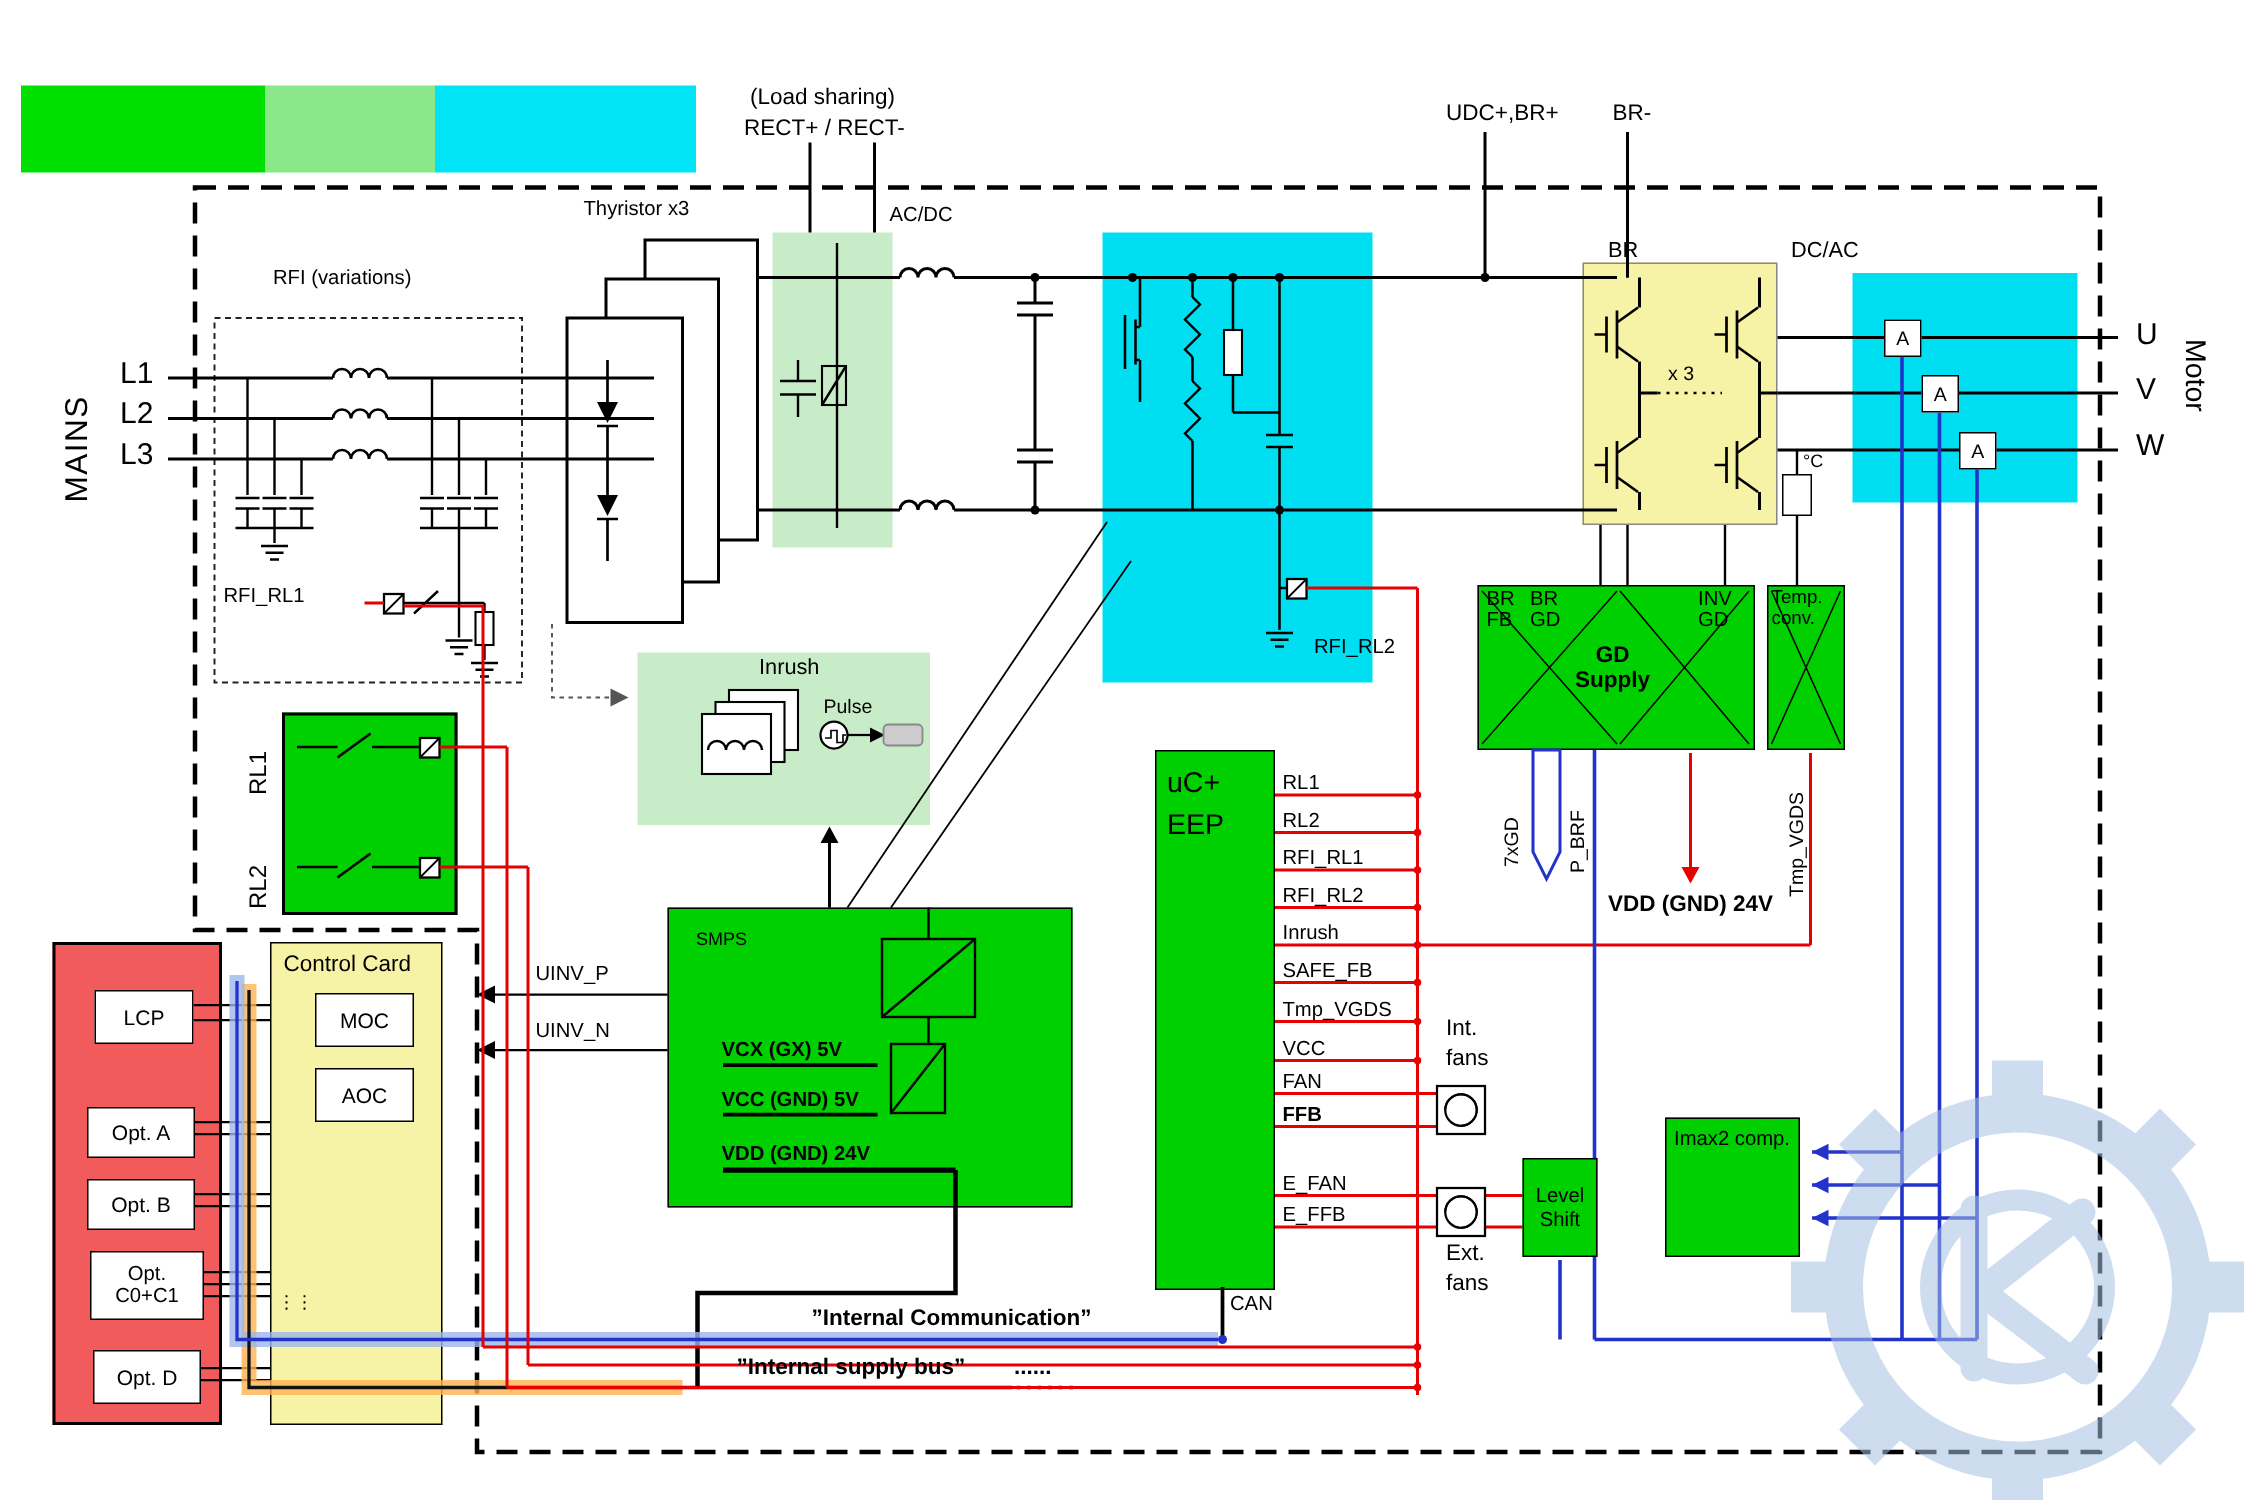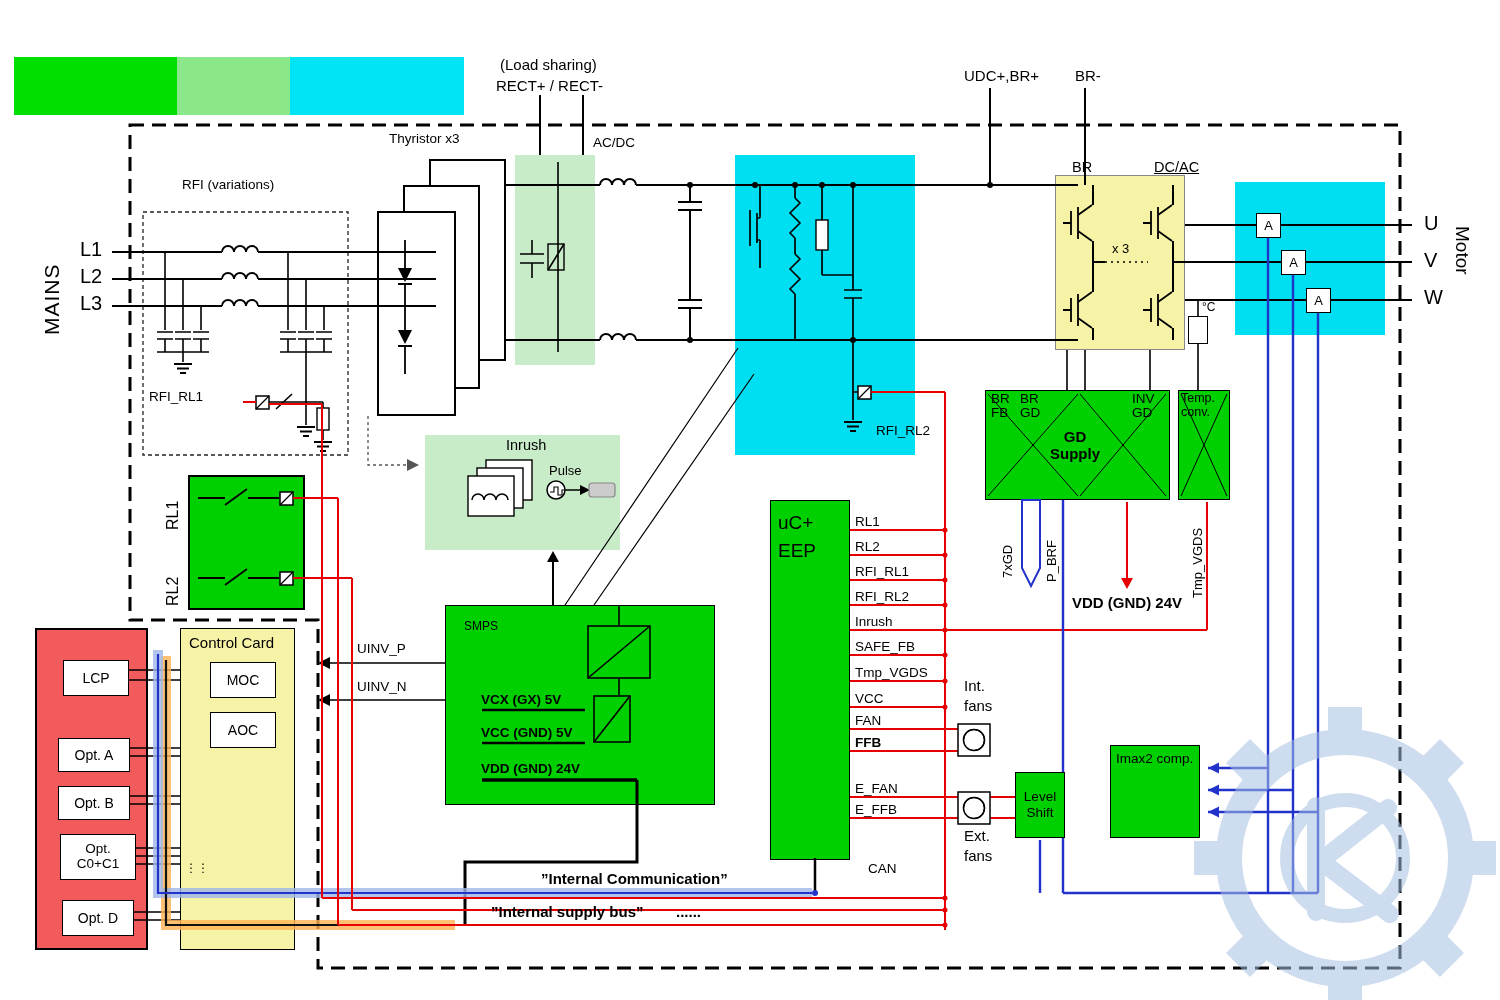--- a/index.html
+++ b/index.html
@@ -275,21 +275,21 @@
   <div class="t" style="left:182px;top:177px;">RFI (variations)</div>
   <div class="t" style="left:149px;top:389px;">RFI_RL1</div>
   <div class="t" style="left:876px;top:423px;">RFI_RL2</div>
 
   <div class="t v" style="left:164px;top:530px;font-size:16px;">RL1</div>
   <div class="t v" style="left:164px;top:606px;font-size:16px;">RL2</div>
 
   <div class="t" style="left:389px;top:131px;">Thyristor x3</div>
   <div class="t" style="left:593px;top:135px;">AC/DC</div>
   <div class="t" style="left:1072px;top:159px;font-size:14.5px;">BR</div>
-  <div class="t" style="left:1154px;top:159px;font-size:14.5px;text-decoration:underline;">DC/AC</div>
+  <div class="t" style="left:1194px;top:159px;font-size:14.5px;">DC/AC</div>
   <div class="t" style="left:1112px;top:242px;font-size:13px;">x 3</div>
   <div class="t" style="left:1202px;top:301px;font-size:12px;">°C</div>
 
   <div class="t" style="left:1424px;top:212px;font-size:20px;">U</div>
   <div class="t" style="left:1424px;top:249px;font-size:20px;">V</div>
   <div class="t" style="left:1424px;top:286px;font-size:20px;">W</div>
   <div class="t vcw" style="left:1473px;top:226px;font-size:19px;">Motor</div>
 
   <div class="t" style="left:991px;top:392px;line-height:1.05;"><span>BR</span><br><span>FB</span></div>
   <div class="t" style="left:1020px;top:392px;line-height:1.05;"><span>BR</span><br><span>GD</span></div>
@@ -306,21 +306,21 @@
 
   <div class="t" style="left:464px;top:620px;font-size:12px;">SMPS</div>
   <div class="t b" style="left:481px;top:692px;">VCX (GX) 5V</div>
   <div class="t b" style="left:481px;top:725px;">VCC (GND) 5V</div>
   <div class="t b" style="left:481px;top:761px;">VDD (GND) 24V</div>
   <div class="t" style="left:357px;top:641px;">UINV_P</div>
   <div class="t" style="left:357px;top:679px;">UINV_N</div>
 
   <div class="t" style="left:778px;top:512px;font-size:19px;">uC+</div>
   <div class="t" style="left:778px;top:540px;font-size:19px;">EEP</div>
-  <div class="t" style="left:820px;top:861px;margin-left:48px;">CAN</div>
+  <div class="t" style="left:820px;top:861px;">CAN</div>
 
   <div class="t" style="left:855px;top:514px;">RL1</div>
   <div class="t" style="left:855px;top:539px;">RL2</div>
   <div class="t" style="left:855px;top:564px;">RFI_RL1</div>
   <div class="t" style="left:855px;top:589px;">RFI_RL2</div>
   <div class="t" style="left:855px;top:614px;">Inrush</div>
   <div class="t" style="left:855px;top:639px;">SAFE_FB</div>
   <div class="t" style="left:855px;top:665px;">Tmp_VGDS</div>
   <div class="t" style="left:855px;top:691px;">VCC</div>
   <div class="t" style="left:855px;top:713px;">FAN</div>

